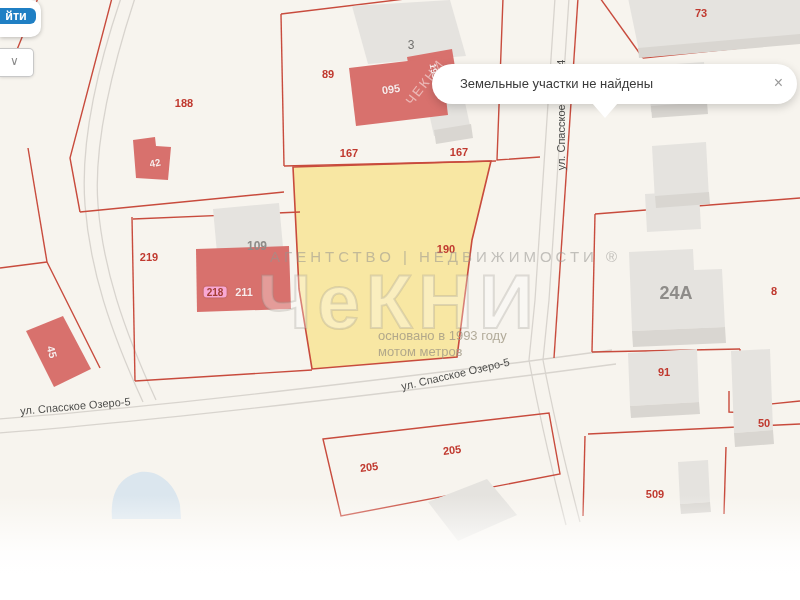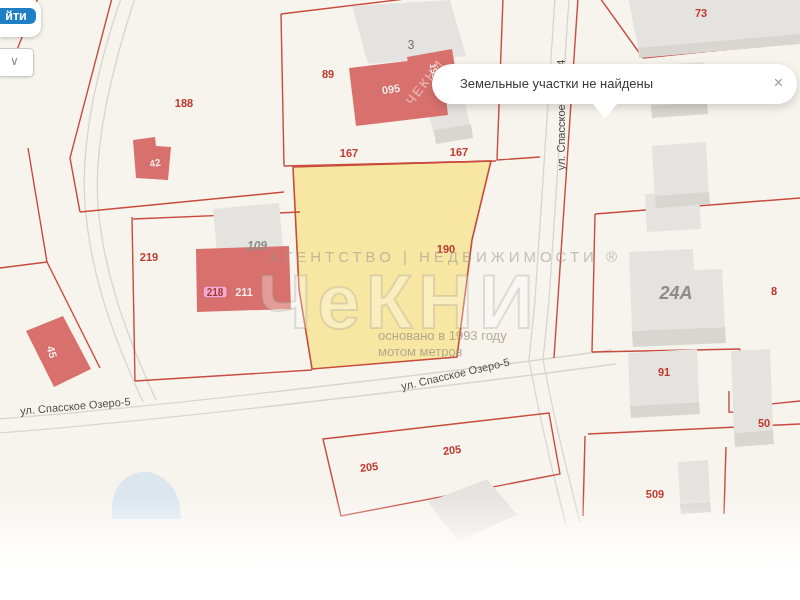--- a/index.html
+++ b/index.html
@@ -2,21 +2,21 @@
 <html><head>
 <meta charset="utf-8">
 <style>
   html,body{margin:0;padding:0;}
   #app{position:relative;width:800px;height:600px;overflow:hidden;
        background:#f7f4ee;font-family:"Liberation Sans",sans-serif;}
   #map-svg{position:absolute;left:0;top:0;z-index:1;}
   .lbl{position:absolute;z-index:3;transform:translate(-50%,-50%);
        font-size:11px;font-weight:bold;white-space:nowrap;pointer-events:none;}
   .red{color:#c0392f;}
-  .graynum{color:#8e8c89;font-size:12px;font-style:italic;}
+  .graynum{color:#8e8c89;font-size:12px;}
   .darknum{color:#71716f;font-size:12px;font-weight:normal;}
   .white{color:#fbecec;text-shadow:0 0 1px #b25551;}
   .pill{background:#f9a8d4;color:#a33d34;font-size:10px;padding:0 3px;
         border-radius:3px;box-shadow:0 0 2px rgba(0,0,0,.25);}
   .street{position:absolute;z-index:3;color:#4e4e4c;font-size:11px;
           white-space:nowrap;pointer-events:none;}
   
   .wm{position:absolute;z-index:4;pointer-events:none;white-space:nowrap;}
   .wm-agency{left:270px;top:248px;width:260px;text-align:center;
      font-size:15px;font-weight:normal;letter-spacing:4px;color:rgba(150,148,143,.55);}

